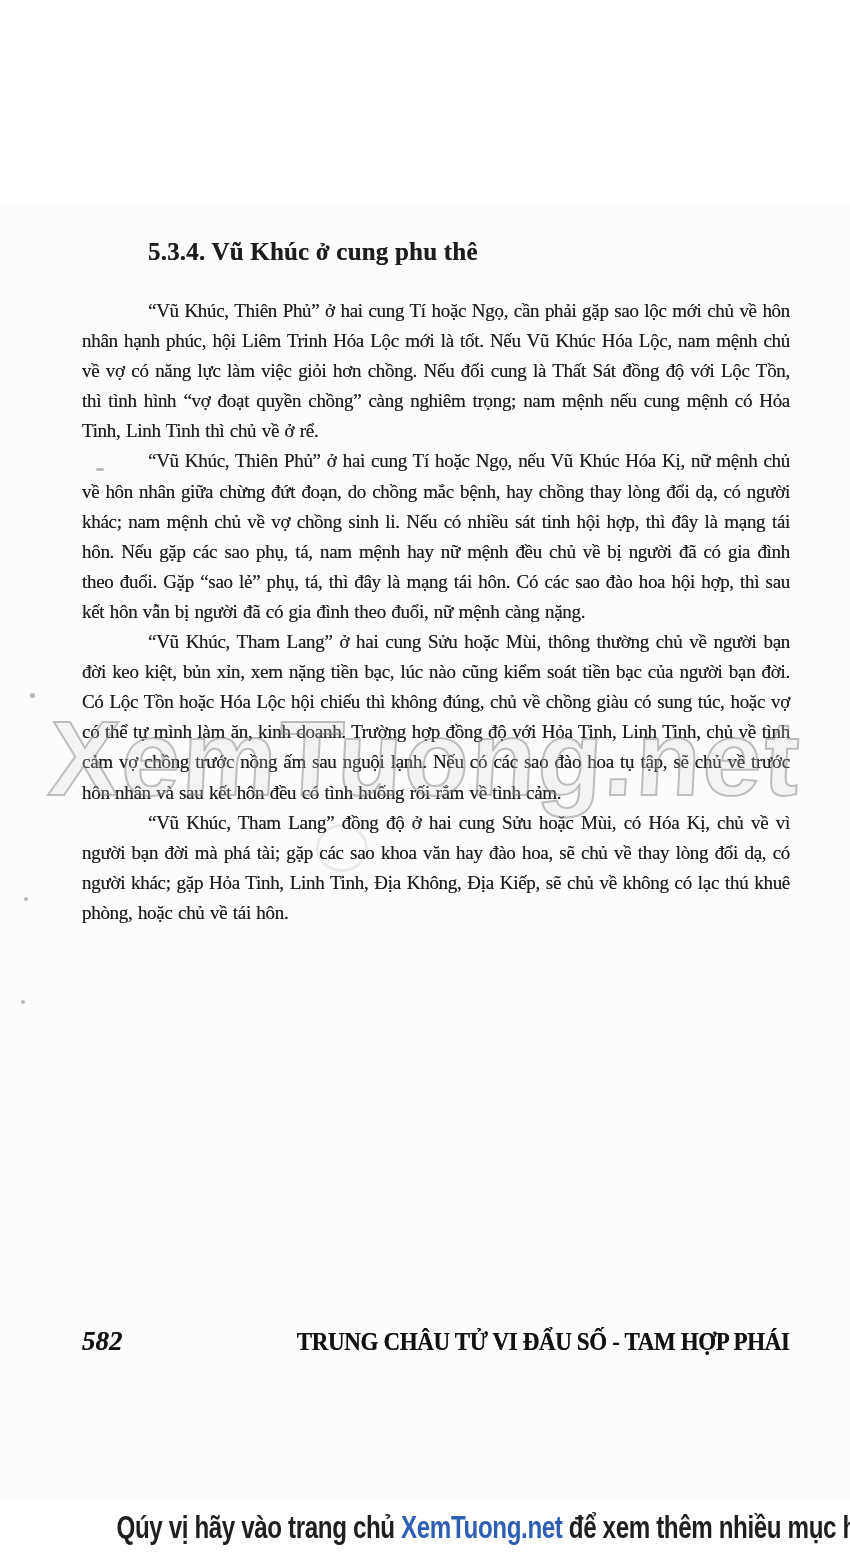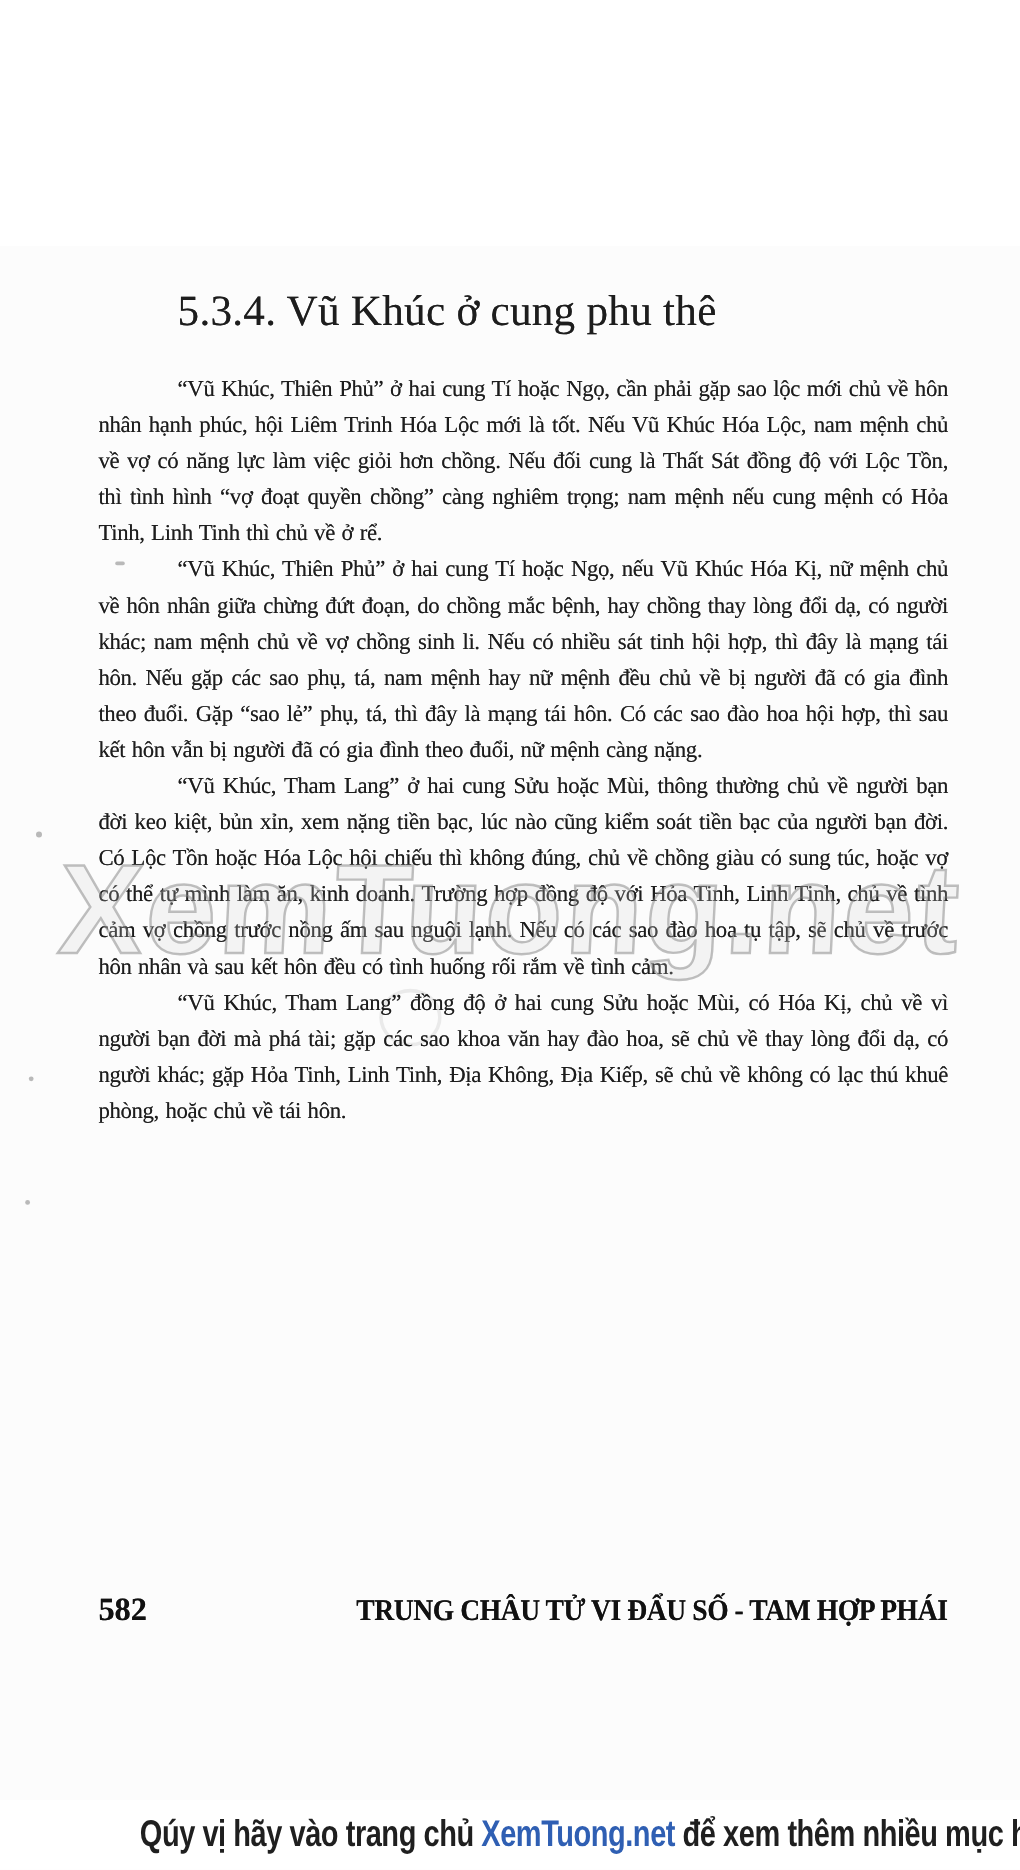--- a/index.html
+++ b/index.html
@@ -14,22 +14,22 @@
     position: absolute;
     left: 0; top: 205px; width: 850px; height: 1295px;
     background: rgba(0,0,0,0.013);
   }
   .content {
     position: absolute;
     left: 82px; top: 238px; width: 708px;
     color: #1d1d1d;
   }
   .heading {
-    font-size: 36px;
-    font-weight: normal;
+    font-size: 25px;
+    font-weight: bold;
     margin: 0 0 30px 0;
     text-indent: 66px;
     letter-spacing: 0.2px;
     text-shadow: 0 0 0.5px rgba(0,0,0,0.65);
   }
   .body-par {
     font-size: 19px;
     line-height: 30.1px;
     margin: 0;
     text-align: justify;
@@ -57,20 +57,21 @@
     position: absolute;
     left: 82px; top: 1326px; width: 708px;
     display: flex;
     justify-content: space-between;
     align-items: baseline;
     color: #111;
   }
   .page-number {
     font-size: 27px;
     font-weight: bold;
+    font-style: italic;
     text-shadow: 0 0 0.5px rgba(0,0,0,0.7);
   }
   .book-title {
     font-size: 25px;
     font-weight: bold;
     letter-spacing: -0.4px;
     transform: scaleX(0.92);
     transform-origin: right center;
     text-shadow: 0 0 0.5px rgba(0,0,0,0.7);
     white-space: nowrap;

